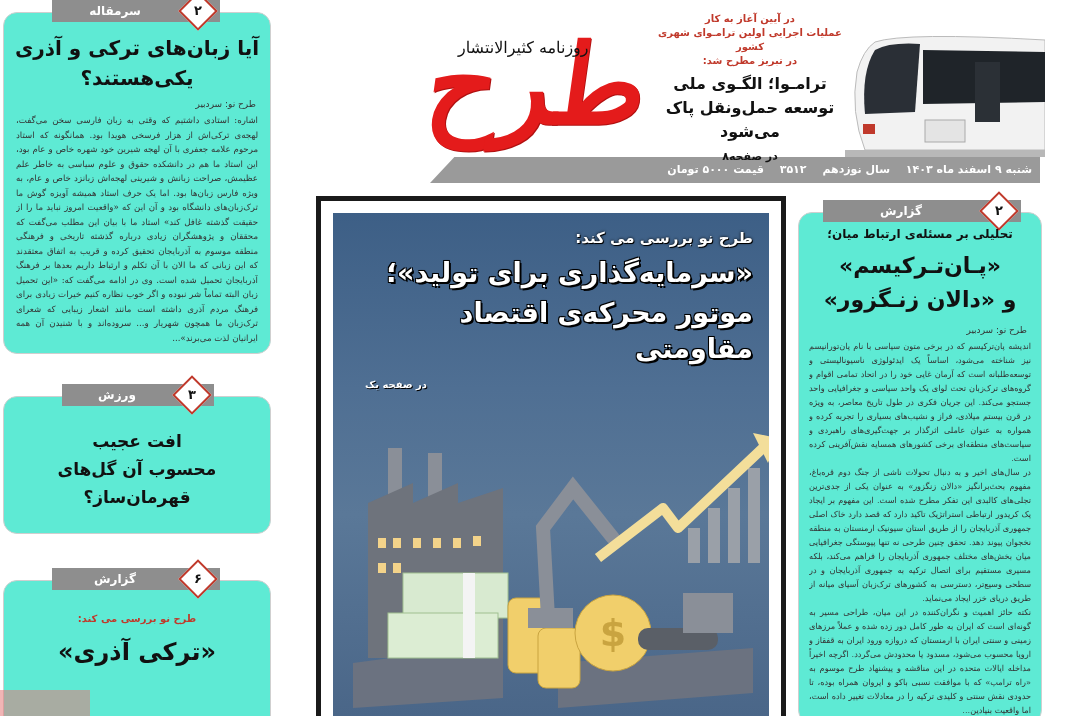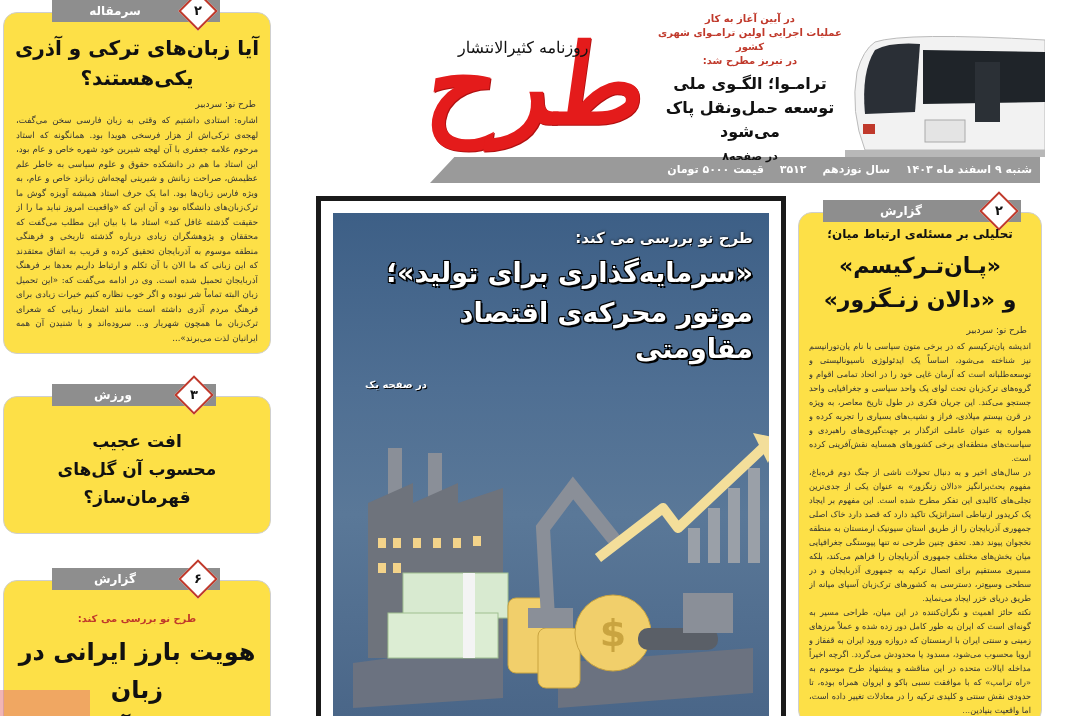--- a/index.html
+++ b/index.html
@@ -4,21 +4,21 @@
 <style>
   * { box-sizing: border-box; margin: 0; padding: 0; }
   html, body { width: 1080px; height: 716px; overflow: hidden; background: #ffffff; }
   body { position: relative; font-family: "DejaVu Sans", sans-serif; color: #111; direction: rtl; }
 
   
   .card {
     position: absolute;
     border: 1.5px solid #cfcfcf;
     border-radius: 14px;
-    background: #fde047;
+    background: #5eead4;
   }
   .tag {
     position: absolute;
     top: -13px;
     height: 22px;
     background: #8e8e8e;
     color: #fff;
     font-weight: bold;
     font-size: 12px;
     line-height: 22px;
@@ -133,42 +133,41 @@
   </div>
   <div class="card-title" style="top:20px; font-size:20px; line-height:30px;">
     <div>آیا زبان‌های ترکی و آذری</div>
     <div>یکی‌هستند؟</div>
   </div>
   <div class="byline" style="top:86px;">طرح نو: سردبیر</div>
   <div class="body-text" style="left:12px; right:12px; top:100px; height:232px;">اشاره: استادی داشتیم که وقتی به زبان فارسی سخن می‌گفت، لهجه‌ی ترکی‌اش از هزار فرسخی هویدا بود. همانگونه که استاد مرحوم علامه جعفری با آن لهجه شیرین خود شهره خاص و عام بود، این استاد ما هم در دانشکده حقوق و علوم سیاسی به خاطر علم عظیمش، صراحت زبانش و شیرینی لهجه‌اش زبانزد خاص و عام، به ویژه فارس زبان‌ها بود. اما یک حرف استاد همیشه آویزه گوش ما ترک‌زبان‌های دانشگاه بود و آن این که «واقعیت امروز نباید ما را از حقیقت گذشته غافل کند» استاد ما با بیان این مطلب می‌گفت که محققان و پژوهشگران زیادی درباره گذشته تاریخی و فرهنگی منطقه موسوم به آذربایجان تحقیق کرده و قریب به اتفاق معتقدند که این زبانی که ما الان با آن تکلم و ارتباط داریم بعدها بر فرهنگ آذربایجان تحمیل شده است. وی در ادامه می‌گفت که: «این تحمیل زبان البته تماماً شر نبوده و اگر خوب نظاره کنیم خیرات زیادی برای فرهنگ مردم آذری داشته است مانند اشعار زیبایی که شعرای ترک‌زبان ما همچون شهریار و... سروده‌اند و با شنیدن آن همه ایرانیان لذت می‌برند»...</div>
 </div>
 
 <div class="card" style="left:3px; top:396px; width:268px; height:138px;">
-  <div class="tag" style="left:48px; width:164px;">
+  <div class="tag" style="left:58px; width:152px;">
     <span class="tag-label">ورزش</span>
     <div class="tag-num">
         <span>۳</span>
       </div>
   </div>
   <div class="card-title" style="top:30px; font-size:17px; line-height:28px;">
     <div>افت عجیب</div>
     <div>محسوب آن گل‌های قهرمان‌ساز؟</div>
   </div>
 </div>
 
 <div class="card" style="left:3px; top:580px; width:268px; height:150px;">
   <div class="tag" style="left:48px; width:168px;">
     <span class="tag-label">گزارش</span>
     <div class="tag-num">
         <span>۶</span>
       </div>
   </div>
   <div class="kicker" style="top:32px;">طرح نو بررسی می کند:</div>
   <div class="card-title" style="top:52px; font-size:24px; line-height:38px;">
-    <div>هویت بارز ایرانی در زبان</div>
     <div>«ترکی آذری»</div>
   </div>
 </div>
 <div class="watermark"></div>
 
 <div class="logo-wrap">
   <div class="logo-text">طرح نو</div>
   <div class="logo-sub">روزنامه کثیرالانتشار</div>
 </div>
 

